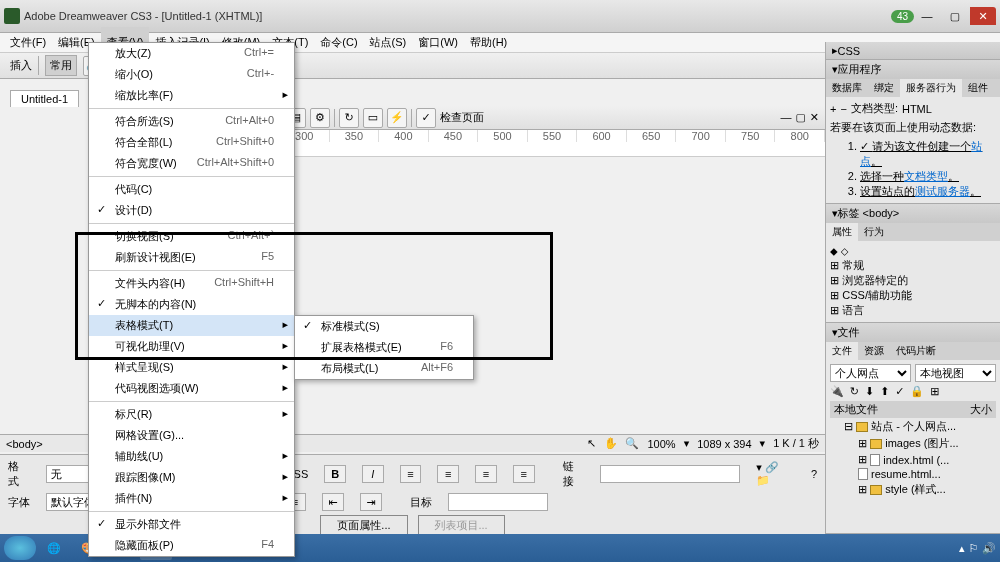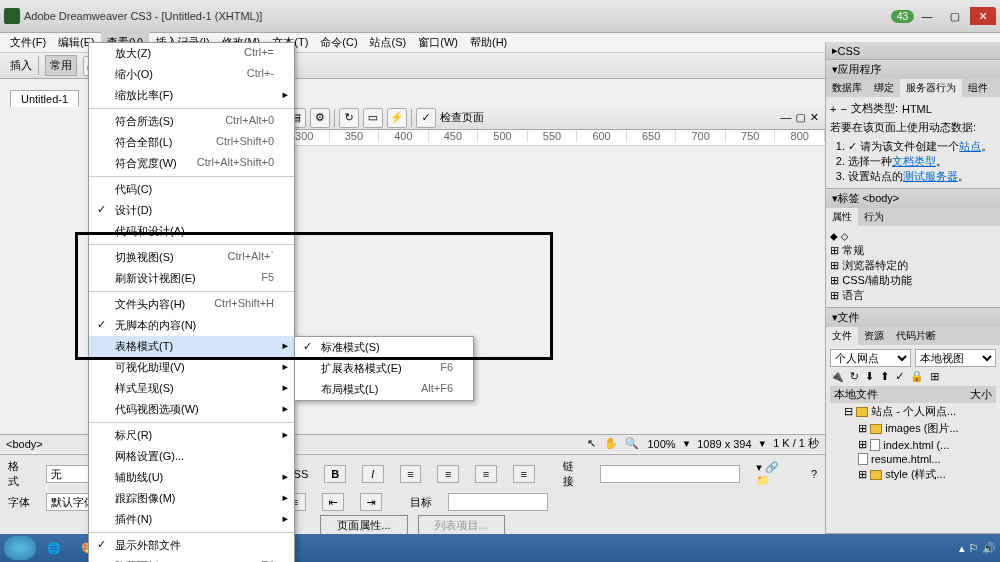--- a/index.html
+++ b/index.html
@@ -28,42 +28,42 @@
     .dropdown { position: absolute; background: #fff; border: 1px solid #999; box-shadow: 2px 2px 5px rgba(0,0,0,0.3); z-index: 100; min-width: 190px; }
     .dd-item { padding: 3px 20px 3px 26px; cursor: pointer; display: flex; justify-content: space-between; position: relative; }
     .dd-sep { height: 1px; background: #ccc; margin: 2px 0; }
     .dd-check::before { content: "✓"; position: absolute; left: 8px; }
     .dd-sub::after { content: "▸"; position: absolute; right: 6px; }
     .shortcut { color: #666; margin-left: 20px; }
     
     .submenu { position: absolute; left: 100%; top: 0; background: #fff; border: 1px solid #999; box-shadow: 2px 2px 5px rgba(0,0,0,0.3); min-width: 180px; }
     .doc-tab { position: absolute; left: 10px; top: 22px; background: #fff; border: 1px solid #aaa; border-bottom: none; padding: 2px 10px; }
     .doc-toolbar { height: 24px; background: linear-gradient(#f0f0f0, #e0e0e0); border-bottom: 1px solid #aaa; display: flex; align-items: center; padding: 0 6px; gap: 4px; position: absolute; left: 280px; right: 0; top: 32px; }
-    .ruler-h { position: absolute; left: 20px; right: 0; top: 48px; height: 16px; background: #fff; border-bottom: 1px solid #ccc; font-size: 9px; color: #666; }
+    .ruler-h { position: absolute; left: 20px; right: 0; top: 48px; height: 27px; background: #fff; border-bottom: 1px solid #ccc; font-size: 9px; color: #666; }
     
     
     .properties { position: absolute; left: 0; right: 175px; bottom: 28px; height: 80px; background: #e8e8e8; border-top: 1px solid #aaa; }
     .prop-header { background: linear-gradient(#d8d8d8, #c8c8c8); padding: 2px 6px; border-bottom: 1px solid #aaa; }
     .prop-body { padding: 4px 8px; display: flex; flex-direction: column; gap: 4px; }
     .prop-row { display: flex; align-items: center; gap: 16px; }
     .prop-input { height: 18px; border: 1px solid #aaa; background: #fff; padding: 0 4px; }
     .prop-select { height: 18px; border: 1px solid #aaa; background: #fff; }
     .prop-btn { width: 22px; height: 18px; border: 1px solid #aaa; background: #f0f0f0; cursor: pointer; display:flex; align-items:center; justify-content:center; }
     
     
     .right-panels { position: absolute; right: 0; top: 42px; width: 175px; bottom: 28px; background: #e8e8e8; border-left: 1px solid #aaa; display: flex; flex-direction: column; }
     .panel { border-bottom: 1px solid #aaa; }
     .panel-header { background: linear-gradient(#d8d8d8, #c8c8c8); padding: 2px 6px; cursor: pointer; display: flex; align-items: center; }
     .panel-header::before { content: "▸ "; }
     .panel-header.open::before { content: "▾ "; }
     .panel-tabs { display: flex; background: #d0d0d0; }
     .ptab { padding: 2px 6px; cursor: pointer; font-size: 10px; }
     .ptab.active { background: #e8e8e8; }
     .panel-body { padding: 4px; font-size: 10px; }
-    .panel-body ol { margin-left: 18px; }
+    .panel-body ol { margin-left: 30px; text-decoration: underline; }
     .panel-body a { color: #0066cc; text-decoration: underline; cursor: pointer; }
     .tree-item { padding: 1px 0 1px 14px; display: flex; align-items: center; gap: 3px; }
     .folder-icon { width: 12px; height: 10px; background: #f0c040; border: 1px solid #a08020; }
     .file-icon { width: 10px; height: 12px; background: #fff; border: 1px solid #888; }
     
     
     .taskbar { position: absolute; left: 0; right: 0; bottom: 0; height: 28px; background: linear-gradient(#3a6ea5, #2a5e95); display: flex; align-items: center; padding: 0 4px; gap: 2px; }
     .start-btn { width: 32px; height: 24px; background: radial-gradient(#5bc0de, #337ab7); border-radius: 12px; }
     .task-icon { width: 32px; height: 24px; display: flex; align-items: center; justify-content: center; cursor: pointer; border-radius: 2px; }
     .tray { margin-left: auto; color: #fff; font-size: 10px; display: flex; align-items: center; gap: 4px; }
@@ -138,23 +138,20 @@
   <div class="dd-item">
       <span>符合宽度(W)</span>
       <span class="shortcut">Ctrl+Alt+Shift+0</span>
     </div>
   <div class="dd-sep"></div>
   <div class="dd-item">
       <span>代码(C)</span>
     </div>
   <div class="dd-item dd-check">
       <span>设计(D)</span>
-    </div>
-  <div class="dd-item">
-      <span>代码和设计(A)</span>
     </div>
   <div class="dd-sep"></div>
   <div class="dd-item">
       <span>切换视图(S)</span>
       <span class="shortcut">Ctrl+Alt+`</span>
     </div>
   <div class="dd-item">
       <span>刷新设计视图(E)</span>
       <span class="shortcut">F5</span>
     </div>

